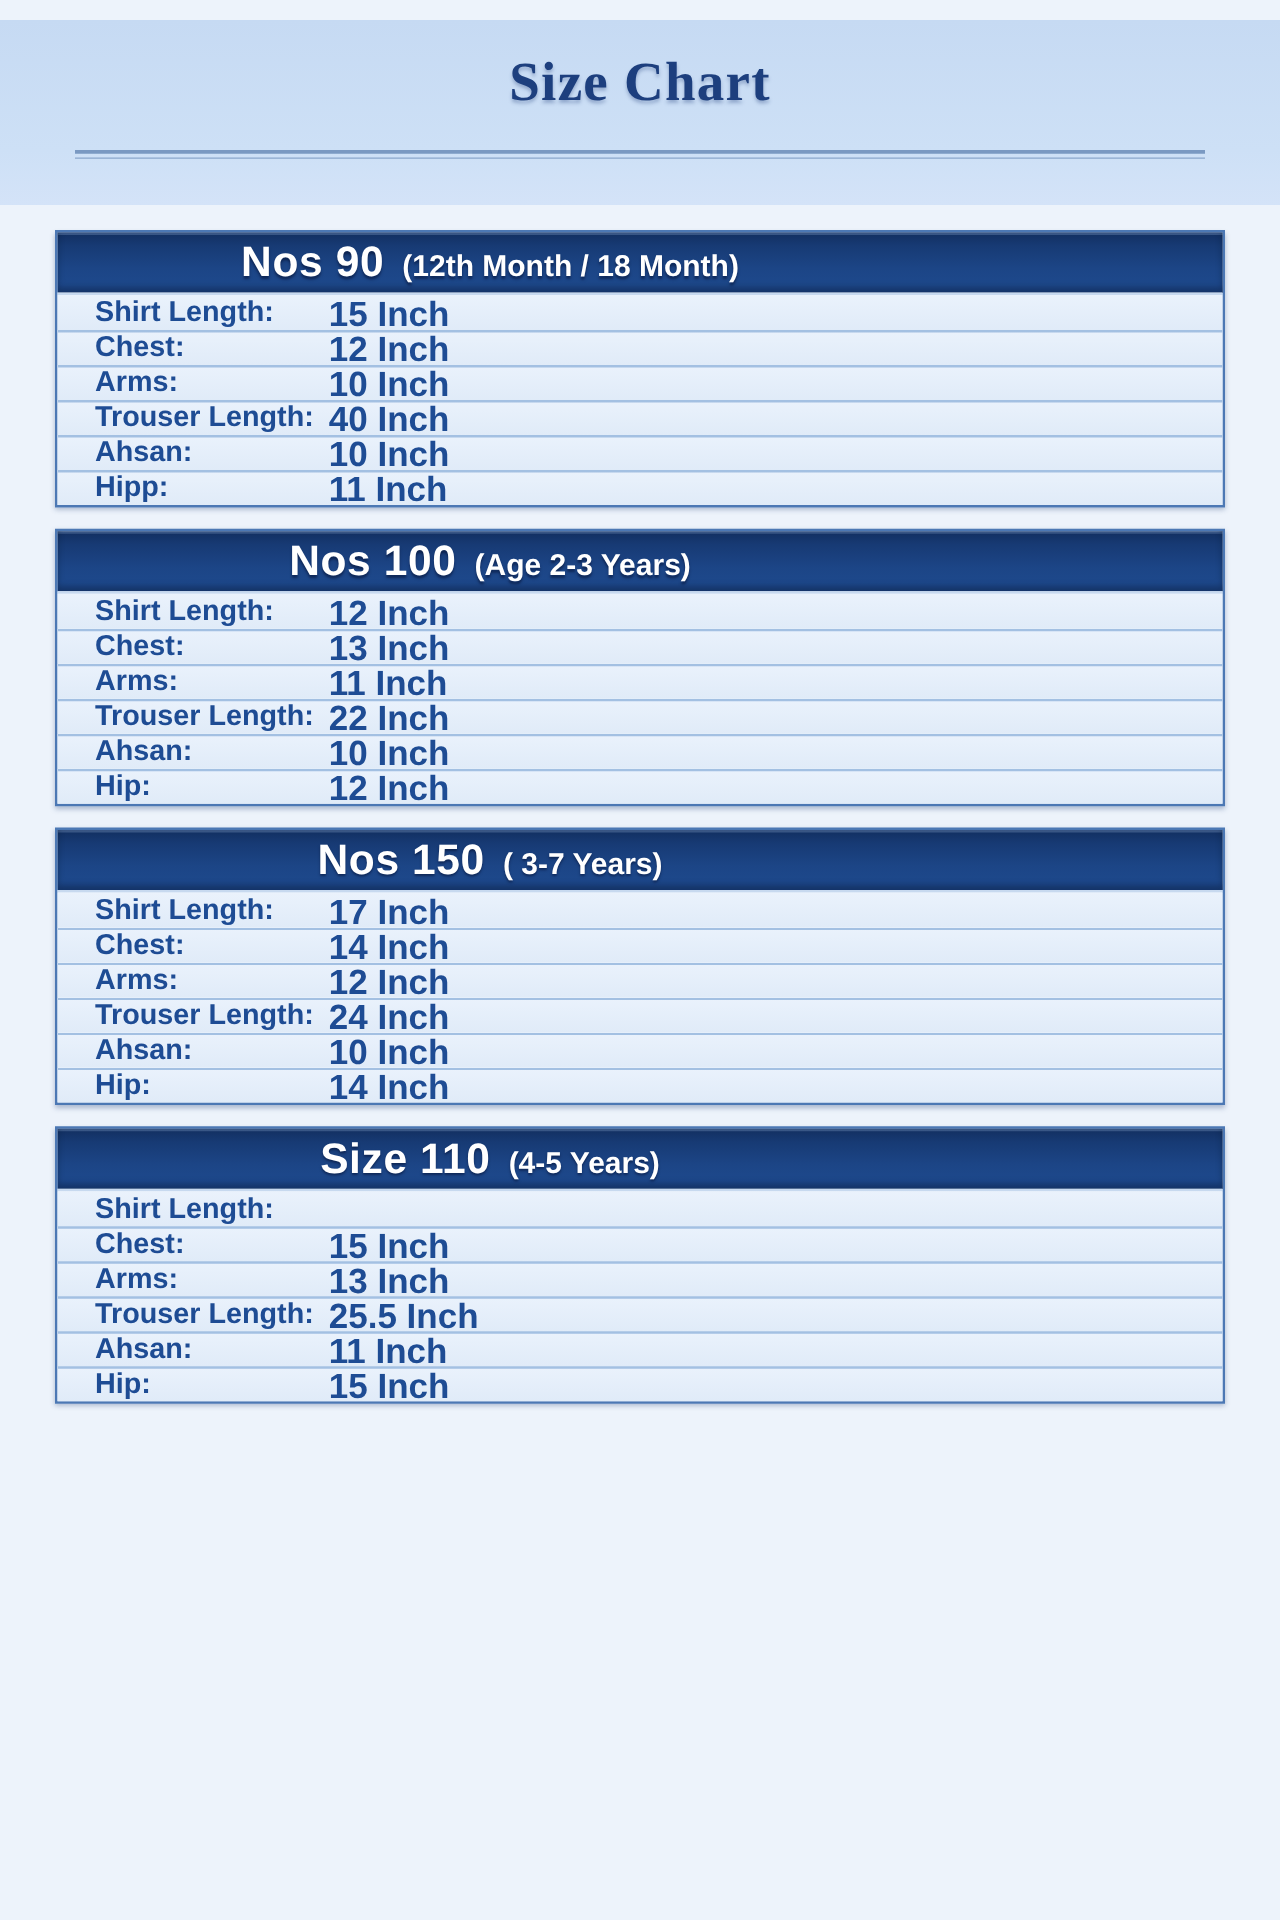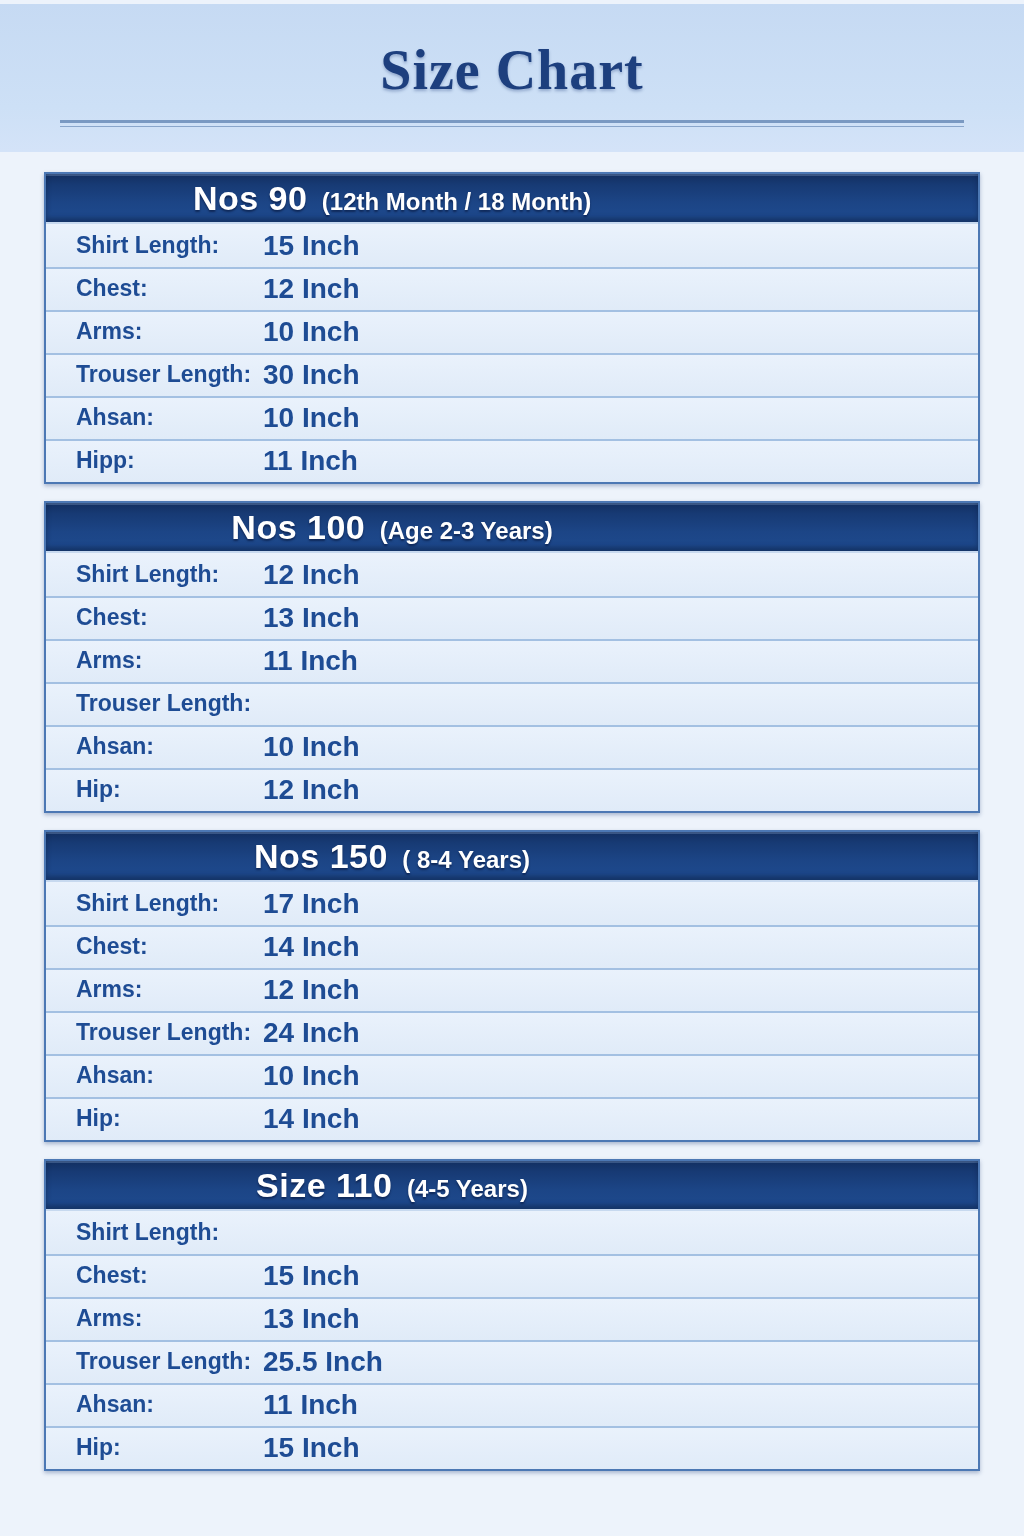--- a/index.html
+++ b/index.html
@@ -9,25 +9,25 @@
     background: #edf3fb;
     font-family: "Liberation Sans", sans-serif;
     overflow: hidden;
   }
   .title-band {
     height: 148px;
     background: linear-gradient(180deg, #c6daf3 0%, #cde0f6 70%, #d4e3f8 100%);
     text-align: center;
   }
   .page-title {
-    margin: 4px;
-    padding-top: 28px;
+    margin: 16px;
+    padding-top: 12px;
     font-family: "Liberation Serif", serif;
     font-weight: 700;
-    font-size: 56px;
+    font-size: 44px;
     line-height: 76px;
     letter-spacing: 1px;
     color: #1d3f7e;
     text-shadow: 0 2px 3px rgba(40, 70, 130, 0.35);
   }
   .title-rule {
     width: 904px;
     margin: 12px auto 0;
     height: 7px;
     border-top: 3px solid #7a99c2;
@@ -50,23 +50,22 @@
     background: linear-gradient(180deg, #122f60 0%, #173a74 22%, #1c4586 60%, #1e4a8e 100%);
     border-bottom: 2px solid #c7d9ef;
     color: #ffffff;
     box-shadow: inset 0 -4px 5px rgba(8, 24, 56, 0.45),
                 inset 0 10px 0 -8px rgba(150, 180, 220, 0.3);
     text-shadow: 0 2px 2px rgba(0, 10, 40, 0.5);
   }
   .size-name   { font-size: 34px; font-weight: 700; letter-spacing: 0.5px; }
   .size-detail { font-size: 24px; font-weight: 700; margin-left: 10px; }
   .row {
-    height: 43px;
+    height: 28px;
     display: flex;
-    align-items: center;
     padding: 0 20px 0 30px;
     background: linear-gradient(180deg, #eaf2fc 0%, #e0ebf8 100%);
   }
   .row + .row { box-shadow: inset 0 2px 0 #a3c0e2; }
   .row .lbl {
     flex: 0 0 187px;
     white-space: nowrap;
     font-size: 23px;
     font-weight: 700;
     color: #1e4c94;
@@ -102,21 +101,21 @@
       <div class="row">
         <span class="lbl">Chest:</span>
         <span class="val">12 Inch</span>
       </div>
       <div class="row">
         <span class="lbl">Arms:</span>
         <span class="val">10 Inch</span>
       </div>
       <div class="row">
         <span class="lbl">Trouser Length:</span>
-        <span class="val">30 Inch</span>
+        <span class="val">40 Inch</span>
       </div>
       <div class="row">
         <span class="lbl">Ahsan:</span>
         <span class="val">10 Inch</span>
       </div>
       <div class="row">
         <span class="lbl">Hipp:</span>
         <span class="val">11 Inch</span>
       </div>
     </div>
@@ -135,36 +134,37 @@
       <div class="row">
         <span class="lbl">Chest:</span>
         <span class="val">13 Inch</span>
       </div>
       <div class="row">
         <span class="lbl">Arms:</span>
         <span class="val">11 Inch</span>
       </div>
       <div class="row">
         <span class="lbl">Trouser Length:</span>
+        <span class="val">22 Inch</span>
       </div>
       <div class="row">
         <span class="lbl">Ahsan:</span>
         <span class="val">10 Inch</span>
       </div>
       <div class="row">
         <span class="lbl">Hip:</span>
         <span class="val">12 Inch</span>
       </div>
     </div>
   </section>
 
   <section class="card">
     <div class="card-header">
       <span class="size-name">Nos 150</span>
-      <span class="size-detail">( 8-4 Years)</span>
+      <span class="size-detail">( 3-7 Years)</span>
     </div>
     <div class="card-body">
       <div class="row">
         <span class="lbl">Shirt Length:</span>
         <span class="val">17 Inch</span>
       </div>
       <div class="row">
         <span class="lbl">Chest:</span>
         <span class="val">14 Inch</span>
       </div>

